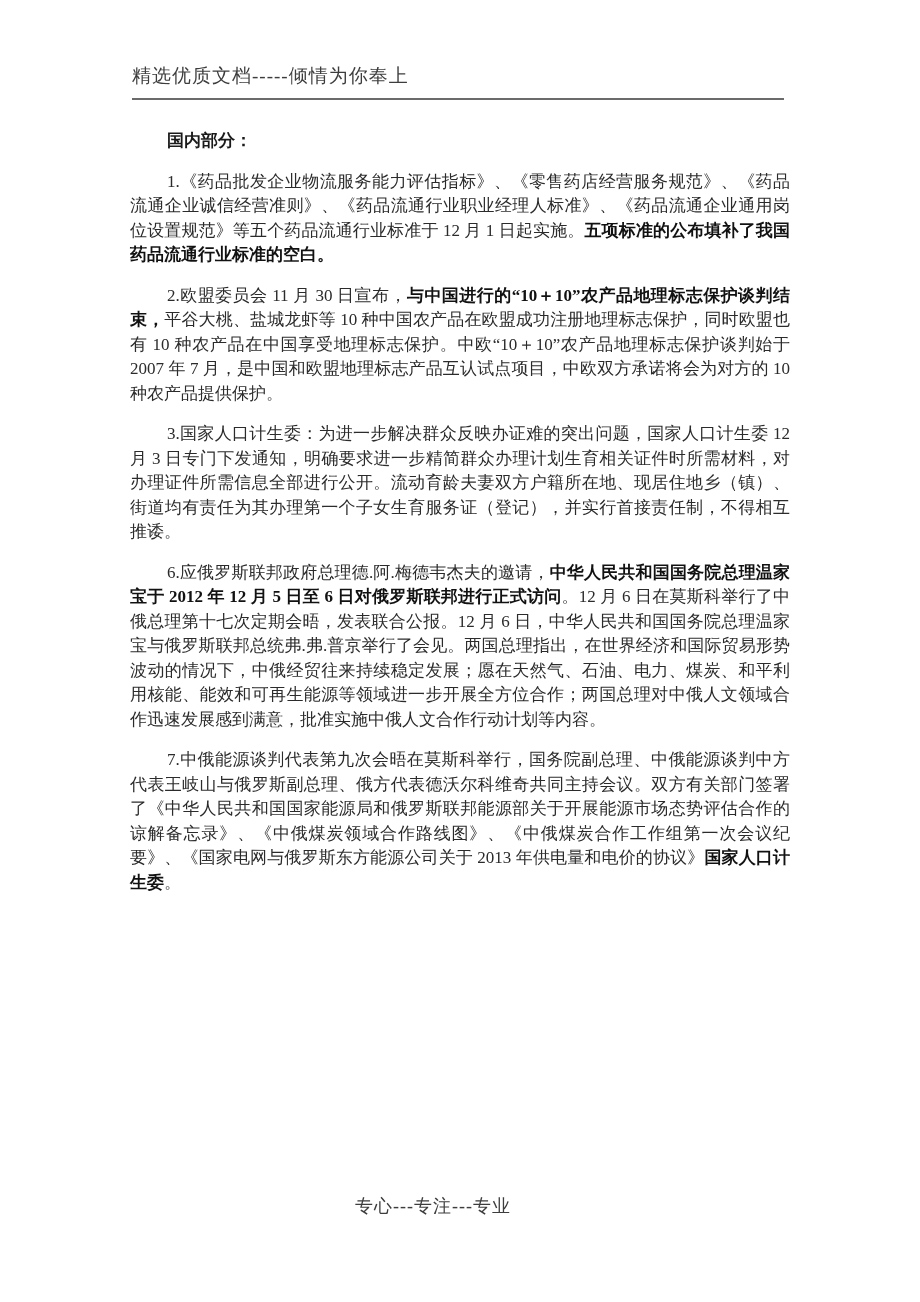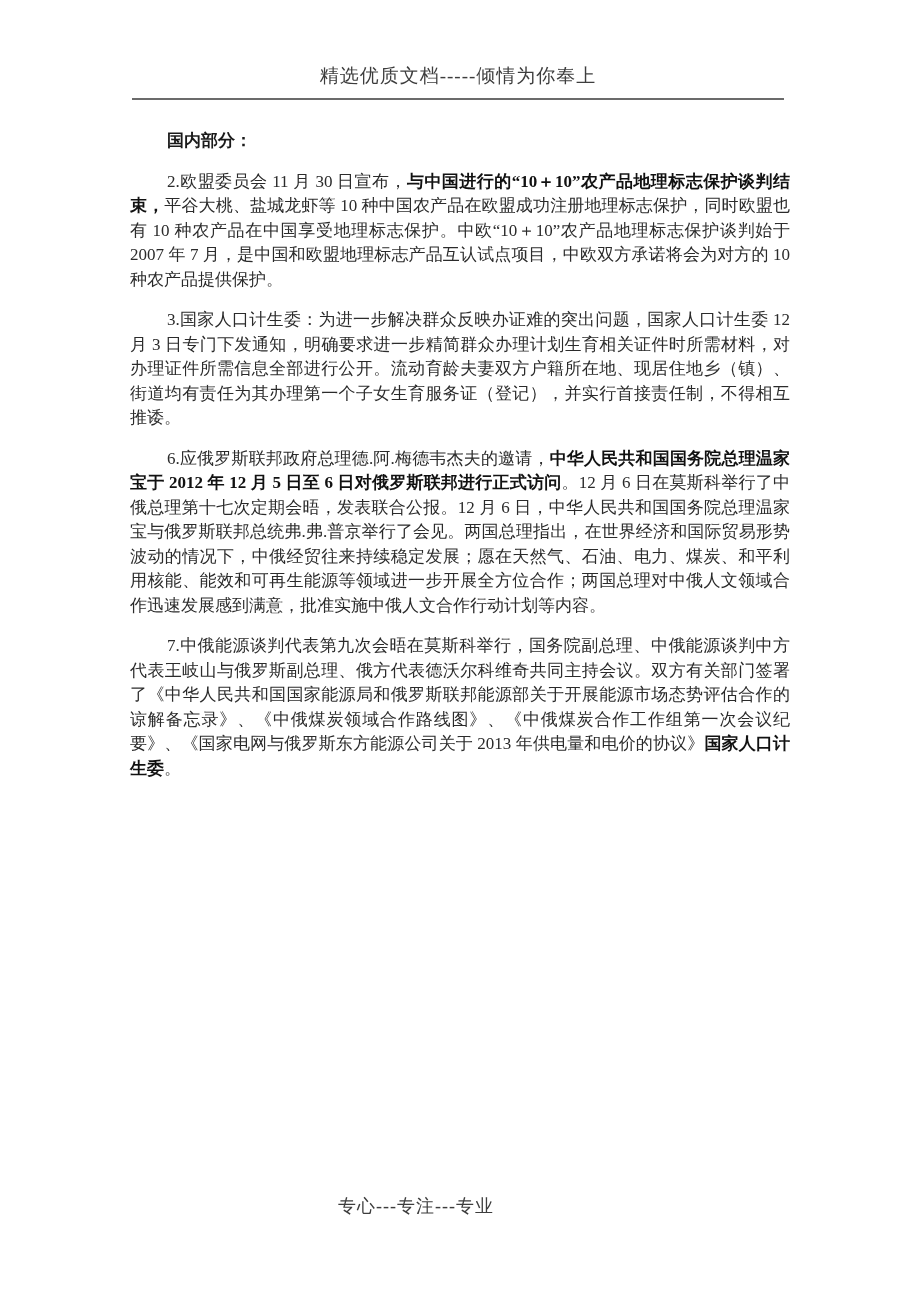--- a/index.html
+++ b/index.html
@@ -15,21 +15,21 @@
   .page {
     position: absolute;
     inset: 0;
     background: #ffffff;
   }
   .doc-header {
     position: absolute;
     top: 63px;
     left: 132px;
     width: 652px;
-    text-align: center;
+    text-align: left;
     font-size: 19px;
     letter-spacing: 1px;
     color: #3d3d3d;
     padding-bottom: 9px;
     border-bottom: 2px solid #6b6b6b;
   }
   .doc-body {
     position: absolute;
     top: 113px;
     left: 114px;
@@ -55,34 +55,36 @@
   }
   .doc-footer {
     position: absolute;
     top: 1194px;
     left: 0;
     width: 832px;
     text-align: center;
     font-size: 18px;
     letter-spacing: 1px;
     color: #3d3d3d;
+    padding-left: 17px;
   }
 </style>
 </head>
 <body>
 
 <div class="page">
 
   <div class="doc-header">
     <span>精选优质文档-----倾情为你奉上</span>
   </div>
 
   <div class="doc-body">
     <p class="section-title">国内部分：</p>
     <div id="paragraphs">
+        <p><span>1.《药品批发企业物流服务能力评估指标》、《零售药店经营服务规范》、《药品流通企业诚信经营准则》、《药品流通行业职业经理人标准》、《药品流通企业通用岗位设置规范》等五个药品流通行业标准于 12 月 1 日起实施。</span><span class="b">五项标准的公布填补了我国药品流通行业标准的空白。</span></p>
         <p><span>2.欧盟委员会 11 月 30 日宣布，</span><span class="b">与中国进行的“10＋10”农产品地理标志保护谈判结束，</span><span>平谷大桃、盐城龙虾等 10 种中国农产品在欧盟成功注册地理标志保护，同时欧盟也有 10 种农产品在中国享受地理标志保护。中欧“10＋10”农产品地理标志保护谈判始于 2007 年 7 月，是中国和欧盟地理标志产品互认试点项目，中欧双方承诺将会为对方的 10 种农产品提供保护。</span></p>
         <p><span>3.国家人口计生委：为进一步解决群众反映办证难的突出问题，国家人口计生委 12 月 3 日专门下发通知，明确要求进一步精简群众办理计划生育相关证件时所需材料，对办理证件所需信息全部进行公开。流动育龄夫妻双方户籍所在地、现居住地乡（镇）、街道均有责任为其办理第一个子女生育服务证（登记），并实行首接责任制，不得相互推诿。</span></p>
         <p><span>6.应俄罗斯联邦政府总理德.阿.梅德韦杰夫的邀请，</span><span class="b">中华人民共和国国务院总理温家宝于 2012 年 12 月 5 日至 6 日对俄罗斯联邦进行正式访问</span><span>。12 月 6 日在莫斯科举行了中俄总理第十七次定期会晤，发表联合公报。12 月 6 日，中华人民共和国国务院总理温家宝与俄罗斯联邦总统弗.弗.普京举行了会见。两国总理指出，在世界经济和国际贸易形势波动的情况下，中俄经贸往来持续稳定发展；愿在天然气、石油、电力、煤炭、和平利用核能、能效和可再生能源等领域进一步开展全方位合作；两国总理对中俄人文领域合作迅速发展感到满意，批准实施中俄人文合作行动计划等内容。</span></p>
         <p><span>7.中俄能源谈判代表第九次会晤在莫斯科举行，国务院副总理、中俄能源谈判中方代表王岐山与俄罗斯副总理、俄方代表德沃尔科维奇共同主持会议。双方有关部门签署了《中华人民共和国国家能源局和俄罗斯联邦能源部关于开展能源市场态势评估合作的谅解备忘录》、《中俄煤炭领域合作路线图》、《中俄煤炭合作工作组第一次会议纪要》、《国家电网与俄罗斯东方能源公司关于 2013 年供电量和电价的协议》</span><span class="b">国家人口计生委</span><span>。</span></p>
       </div>
   </div>
 
   <div class="doc-footer">
     <span>专心---专注---专业</span>
   </div>

